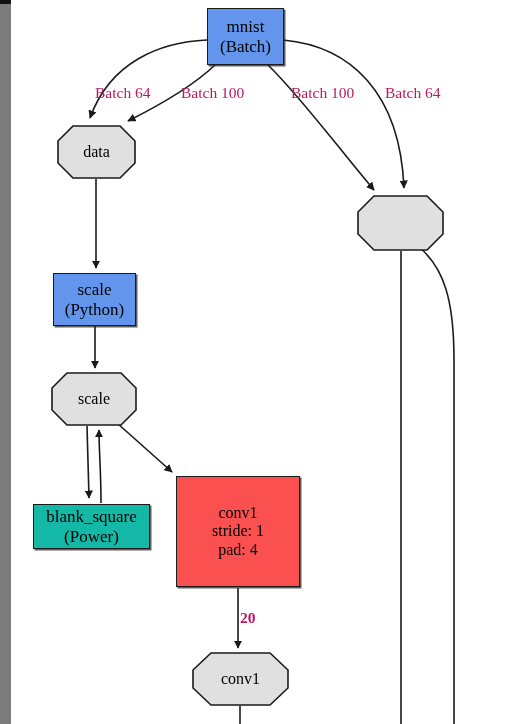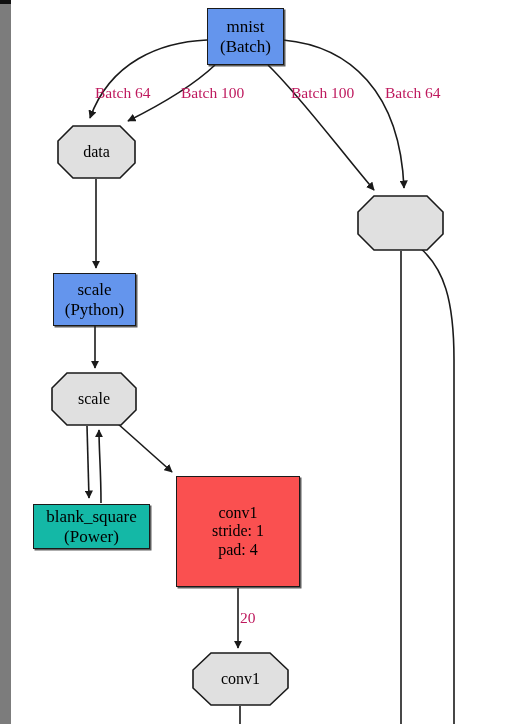--- a/index.html
+++ b/index.html
@@ -168,15 +168,15 @@
   </div>
 
   <div class="node node-oct" style="left:193px; top:653px; width:95px; height:52px; font-size:16px;">
     <span class="line oct-label">conv1</span>
   </div>
 
   <div class="edge-label" style="left:95px; top:85px;">Batch 64</div>
   <div class="edge-label" style="left:181px; top:85px;">Batch 100</div>
   <div class="edge-label" style="left:291px; top:85px;">Batch 100</div>
   <div class="edge-label" style="left:385px; top:85px;">Batch 64</div>
-  <div class="edge-label" style="left:240px; top:610px;">20</div>
+  <div class="edge-label" style="left:240px; top:610px;font-weight:bold;">20</div>
 
 </div>
 
 </body></html>

